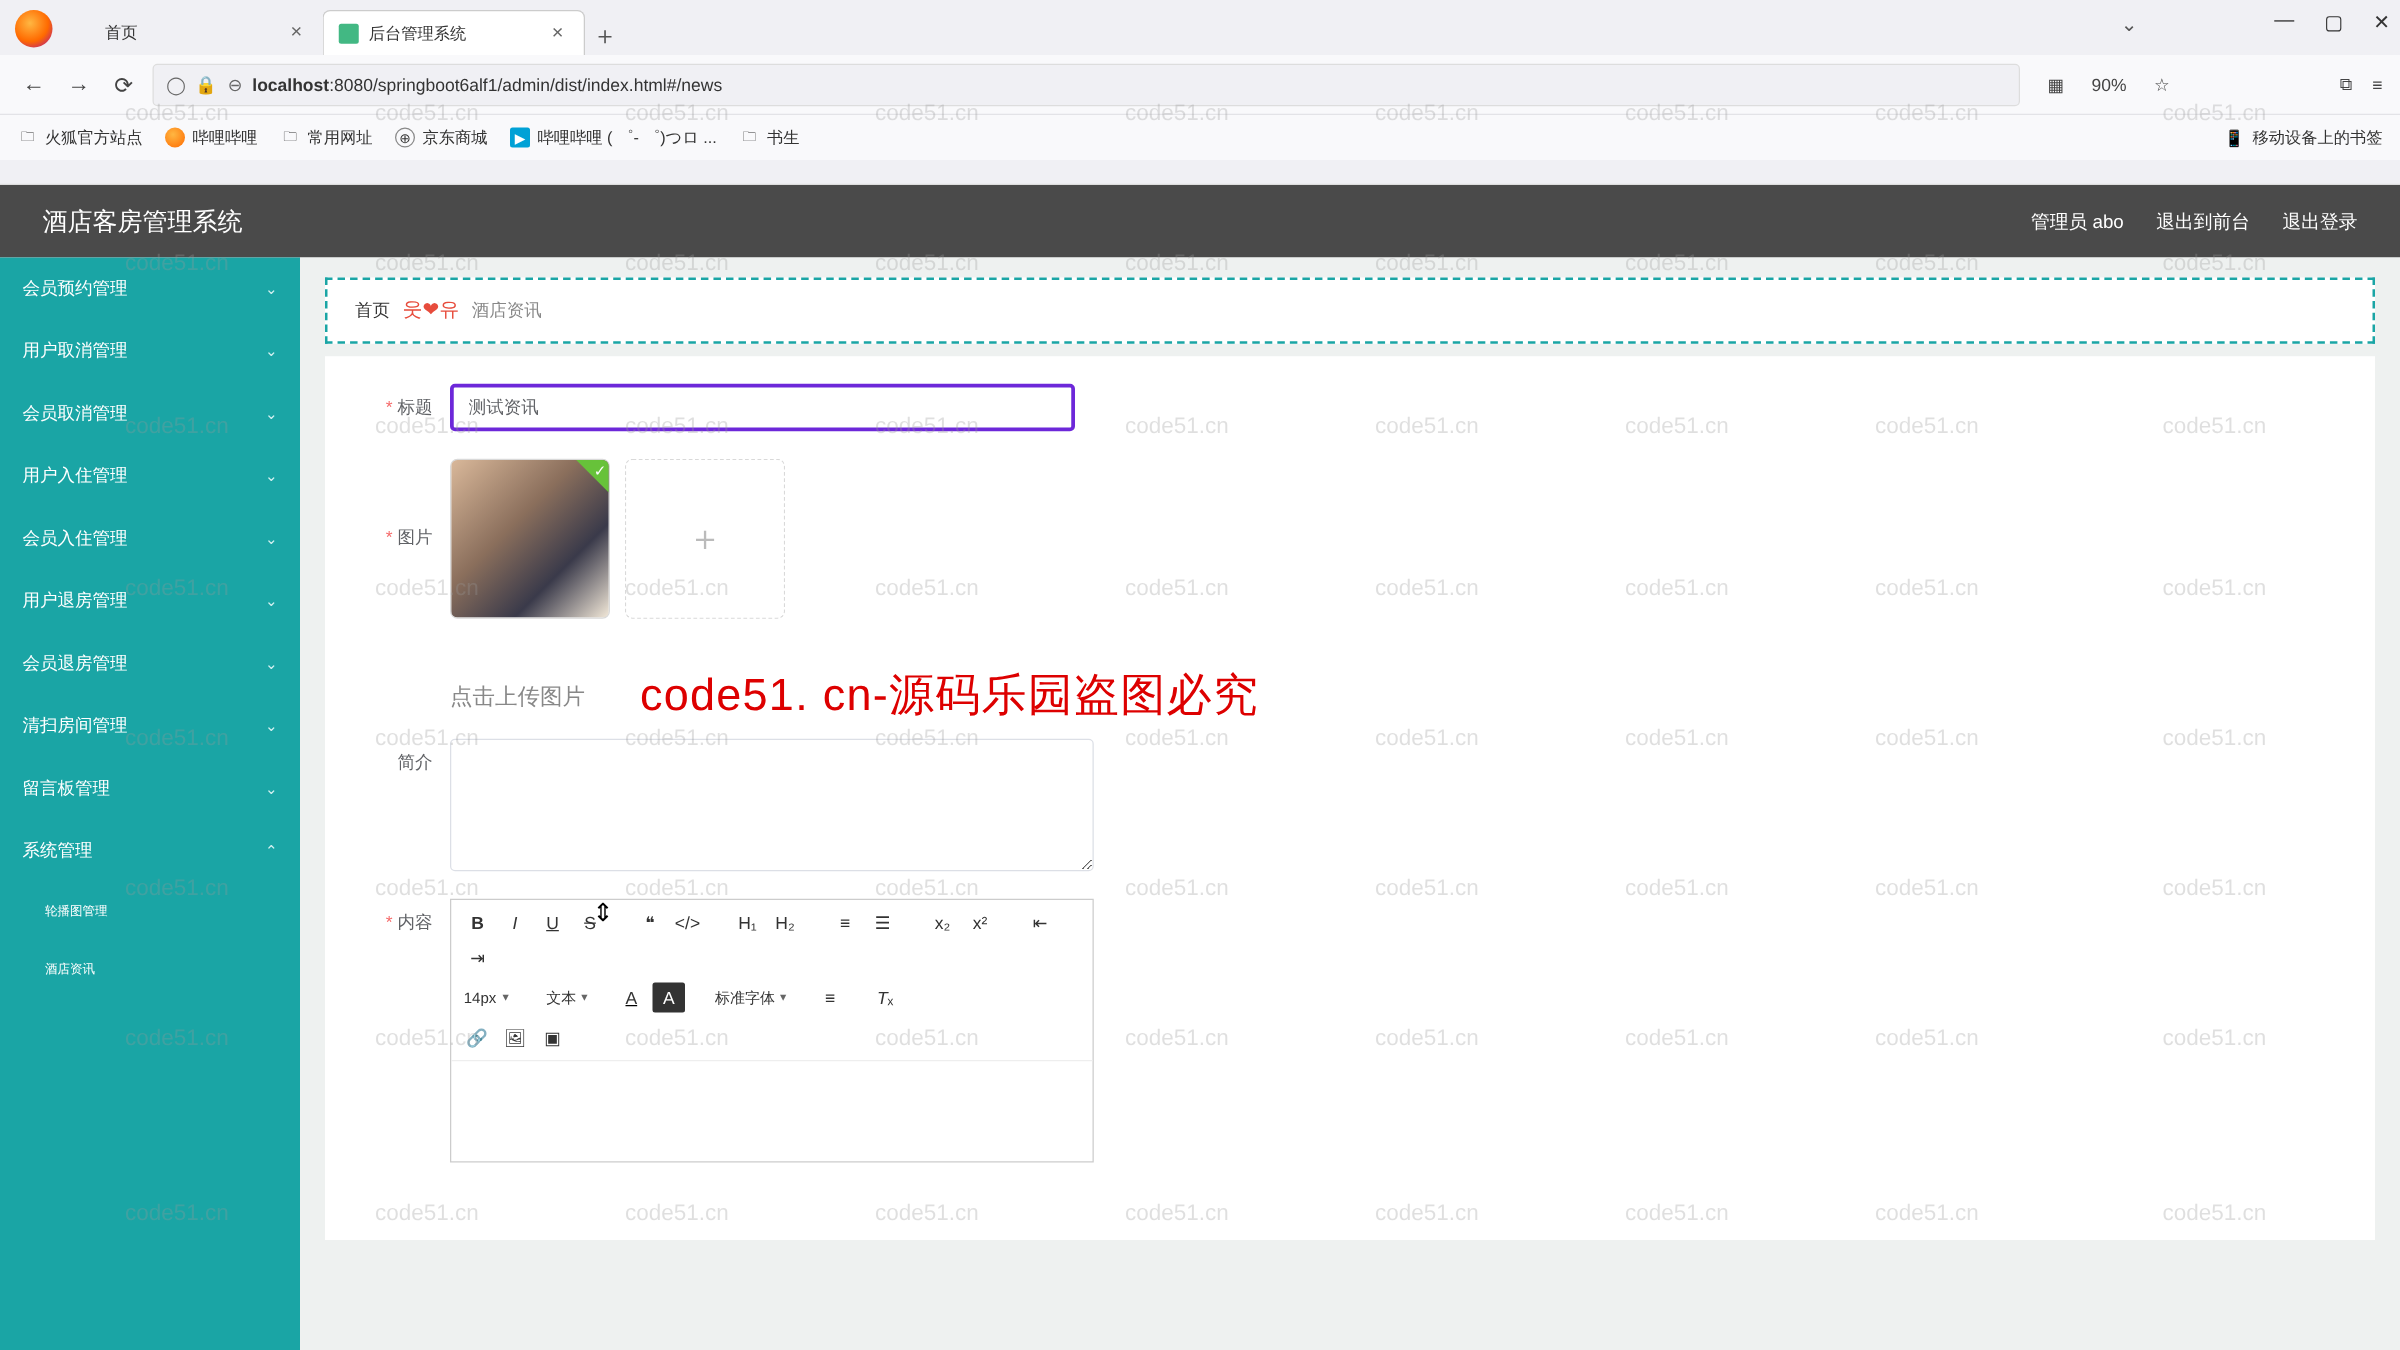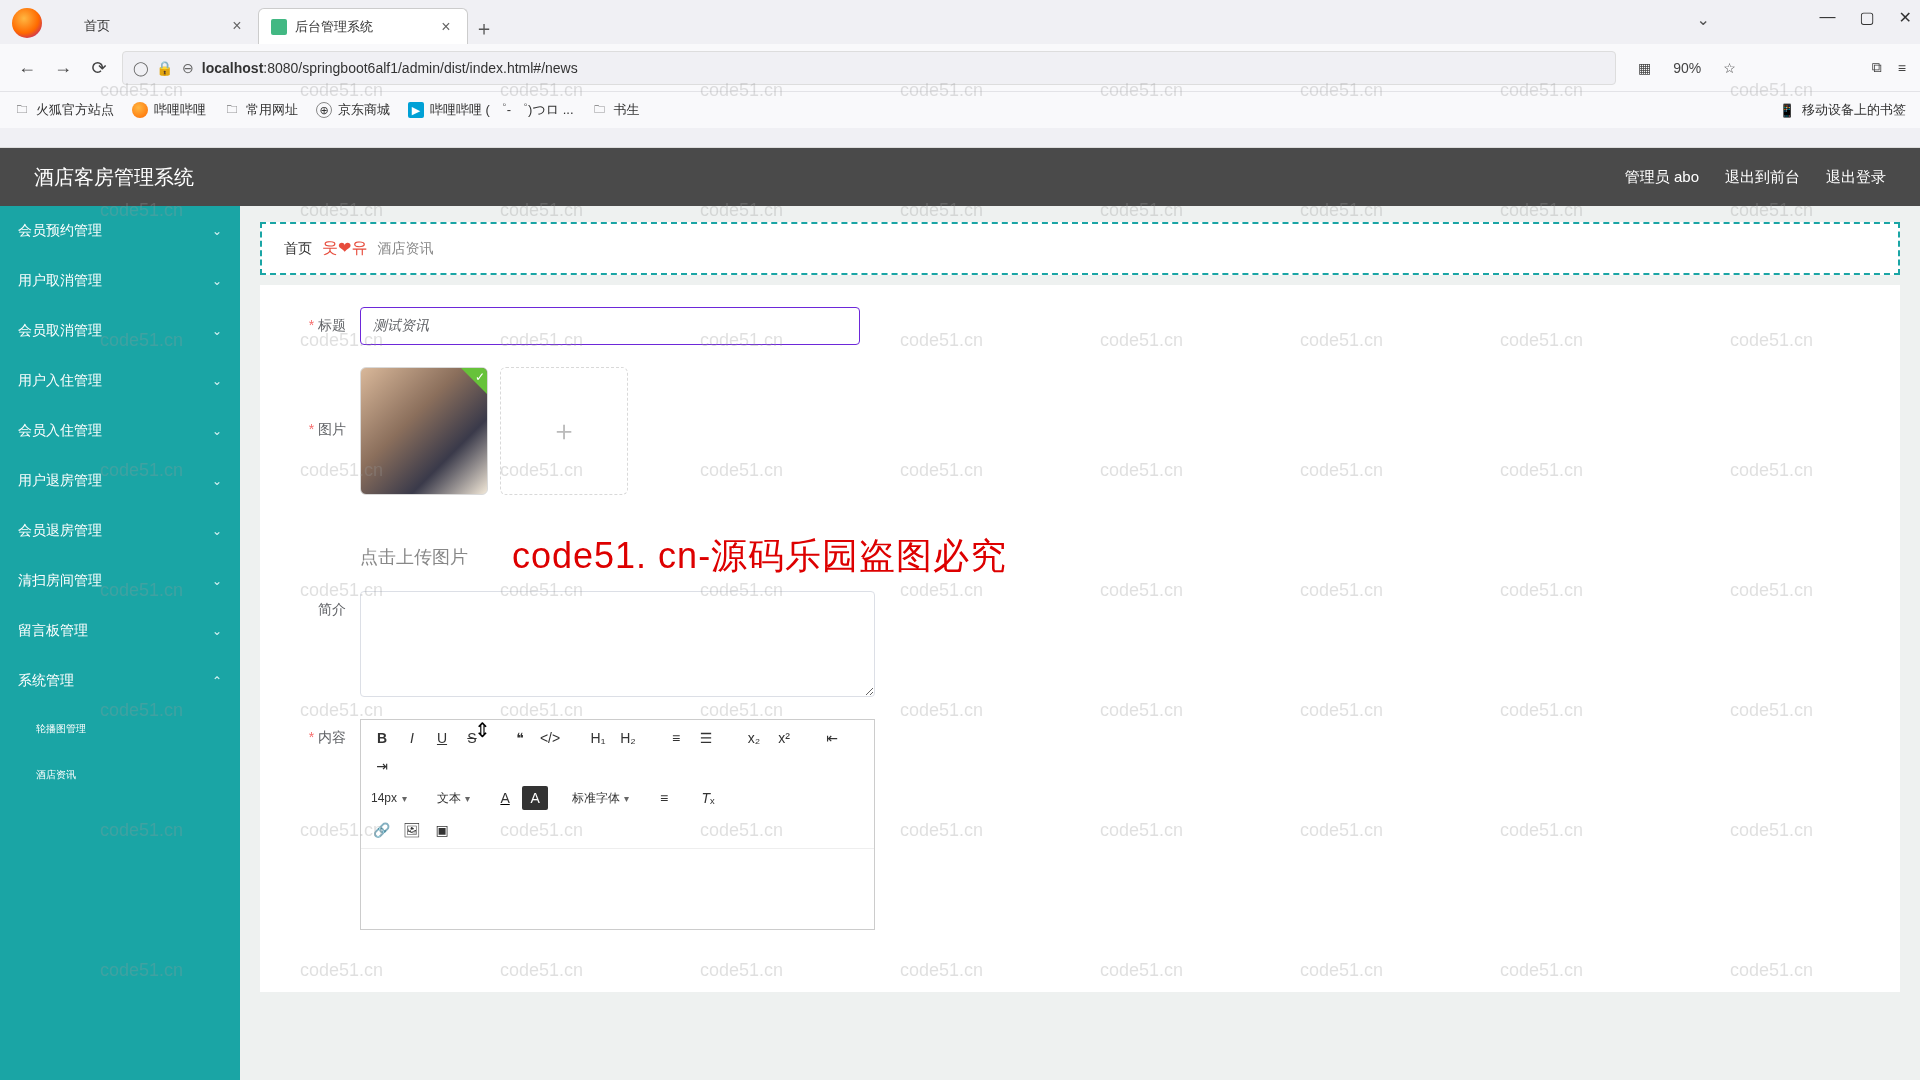--- a/index.html
+++ b/index.html
@@ -61,21 +61,21 @@
 .crumb .home { color: #333; font-weight: 500; }
 .crumb .heart { color: #e74c3c; font-size: 16px; }
 .crumb .page { color: #888; }
 .form-card { background: #fff; margin-top: 10px; padding: 22px 30px 40px; }
 
 .form-row { display: flex; align-items: flex-start; margin-bottom: 22px; }
 .form-row.tall { align-items: flex-start; }
 .form-label { width: 70px; text-align: right; padding-right: 14px; font-size: 14px; color: #606266; padding-top: 10px; }
 .req::before { content: "* "; color: #f56c6c; }
 .form-ctl { flex: 0 0 auto; }
-.text-input { width: 500px; height: 38px; border: 1px solid #6d28d9; border-radius: 4px; padding: 0 12px; font-size: 14px; color: #606266; outline: none; font-style: italic; }
+.text-input { width: 500px; height: 38px; border: 3px solid #6d28d9; border-radius: 4px; padding: 0 12px; font-size: 14px; color: #606266; outline: none; }
 
 .img-row { display: flex; gap: 12px; align-items: flex-start; }
 .thumb { width: 128px; height: 128px; border: 1px solid #d9d9d9; border-radius: 6px; position: relative; overflow: hidden; background: linear-gradient(135deg,#d9b89a 0%, #8b6f5c 40%, #3a3a4a 70%, #f2e8d8 100%); }
 .thumb .ok { position: absolute; top: 0; right: 0; width: 0; height: 0; border-top: 26px solid #67c23a; border-left: 26px solid transparent; }
 .thumb .ok::after { content: "✓"; position: absolute; top: -24px; right: 2px; color: #fff; font-size: 12px; }
 .uploader { width: 128px; height: 128px; border: 1px dashed #d9d9d9; border-radius: 6px; display: flex; align-items: center; justify-content: center; color: #bbb; font-size: 28px; cursor: pointer; }
 .hint { font-size: 18px; color: #888; margin-top: 50px; }
 
 .textarea { width: 515px; height: 106px; border: 1px solid #dcdfe6; border-radius: 4px; resize: both; padding: 8px 12px; font-size: 14px; outline: none; font-family: inherit; position: relative; }
 

